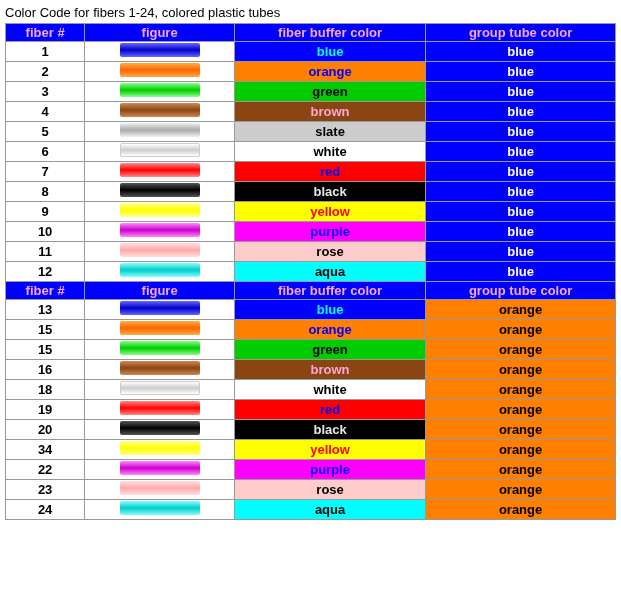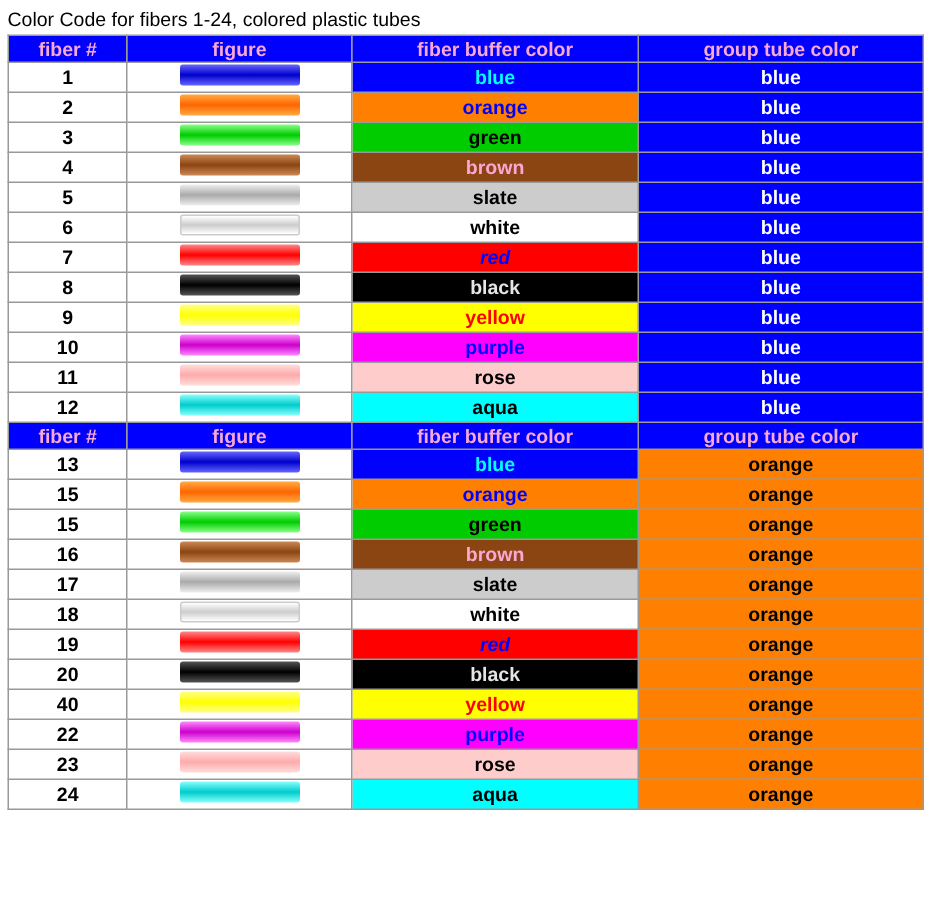--- a/index.html
+++ b/index.html
@@ -11,21 +11,21 @@
     .fiber-num { background: #fff; color: #000; font-weight: bold; }
     .figure-cell { background: #fff; }
     .group-tube-blue { background: #0000ff; color: #fff; font-weight: bold; }
     .group-tube-orange { background: #ff8000; color: #000; font-weight: bold; }
     .fiber-buf-blue { background: #0000ff; color: #00ffff; font-weight: bold; }
     .fiber-buf-orange { background: #ff8000; color: #0000ff; font-weight: bold; }
     .fiber-buf-green { background: #00cc00; color: #000; font-weight: bold; }
     .fiber-buf-brown { background: #8B4513; color: #f9a8d4; font-weight: bold; }
     .fiber-buf-slate { background: #cccccc; color: #000; font-weight: bold; }
     .fiber-buf-white { background: #fff; color: #000; font-weight: bold; }
-    .fiber-buf-red { background: #ff0000; color: #0000ff; font-weight: bold; font-style: italic; }
+    .fiber-buf-red { background: #ff0000; color: #0000ff; font-weight: bold; }
     .fiber-buf-black { background: #000000; color: #e5e5e5; font-weight: bold; }
     .fiber-buf-yellow { background: #ffff00; color: #ff0000; font-weight: bold; }
     .fiber-buf-purple { background: #ff00ff; color: #0000ff; font-weight: bold; margin-left: 10px; }
     .fiber-buf-rose { background: #ffcccc; color: #000; font-weight: bold; }
     .fiber-buf-aqua { background: #00ffff; color: #000; font-weight: bold; margin-top: 36px; }
 
     .figure-img { width: 80px; height: 14px; display: inline-block; border-radius: 2px; }
     .fig-blue { background: linear-gradient(to bottom, #6666ff, #0000cc, #6666ff); }
     .fig-orange { background: linear-gradient(to bottom, #ffaa44, #ff6600, #ffaa44); }
     .fig-green { background: linear-gradient(to bottom, #88ff88, #00cc00, #88ff88); }
@@ -152,45 +152,39 @@
         <td class="fiber-buf-green">green</td>
         <td class="group-tube-orange">orange</td>
       </tr>
       <tr>
         <td class="fiber-num">16</td>
         <td class="figure-cell"><div class="figure-img fig-brown"></div></td>
         <td class="fiber-buf-brown">brown</td>
         <td class="group-tube-orange">orange</td>
       </tr>
       <tr>
-        <td class="fiber-num">17</td>
-        <td class="figure-cell"><div class="figure-img fig-slate"></div></td>
-        <td class="fiber-buf-slate">slate</td>
-        <td class="group-tube-orange">orange</td>
-      </tr>
-      <tr>
         <td class="fiber-num">18</td>
         <td class="figure-cell"><div class="figure-img fig-white"></div></td>
         <td class="fiber-buf-white">white</td>
         <td class="group-tube-orange">orange</td>
       </tr>
       <tr>
         <td class="fiber-num">19</td>
         <td class="figure-cell"><div class="figure-img fig-red"></div></td>
         <td class="fiber-buf-red">red</td>
         <td class="group-tube-orange">orange</td>
       </tr>
       <tr>
         <td class="fiber-num">20</td>
         <td class="figure-cell"><div class="figure-img fig-black"></div></td>
         <td class="fiber-buf-black">black</td>
         <td class="group-tube-orange">orange</td>
       </tr>
       <tr>
-        <td class="fiber-num">40</td>
+        <td class="fiber-num">34</td>
         <td class="figure-cell"><div class="figure-img fig-yellow"></div></td>
         <td class="fiber-buf-yellow">yellow</td>
         <td class="group-tube-orange">orange</td>
       </tr>
       <tr>
         <td class="fiber-num">22</td>
         <td class="figure-cell"><div class="figure-img fig-purple"></div></td>
         <td class="fiber-buf-purple">purple</td>
         <td class="group-tube-orange">orange</td>
       </tr>

